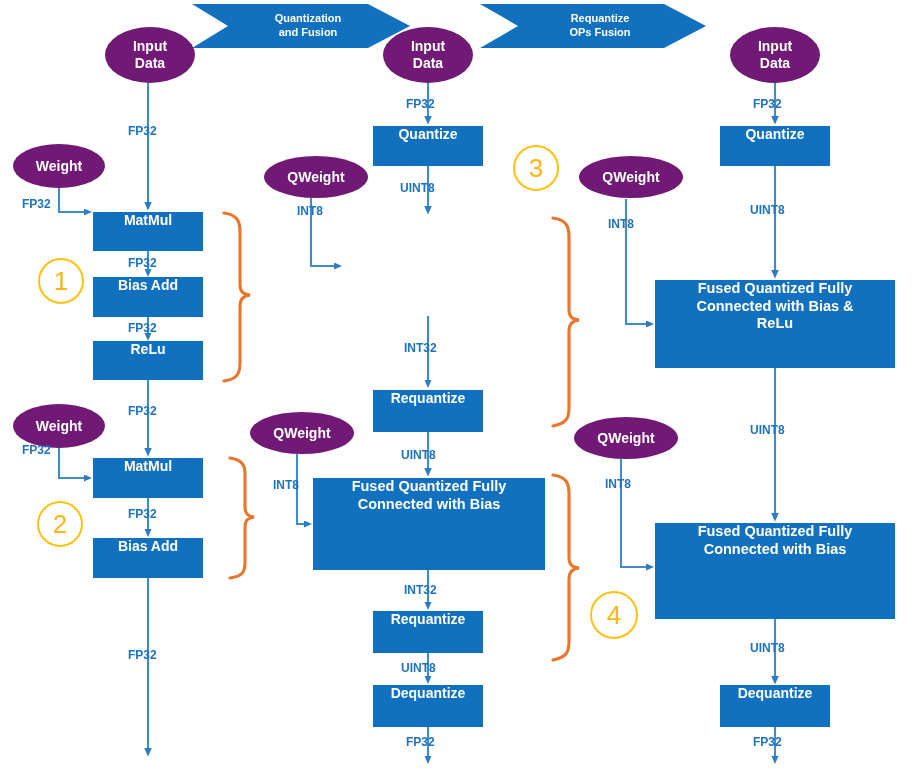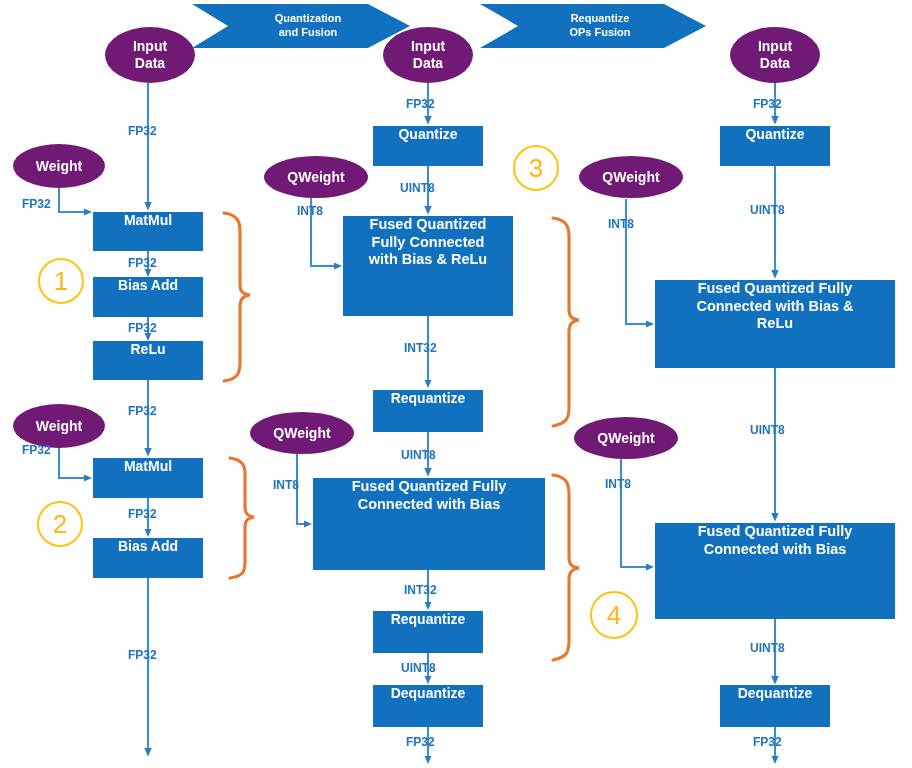--- a/index.html
+++ b/index.html
@@ -134,25 +134,20 @@
   <div class="ellipse" style="left:383px;top:27px;width:90px;height:56px;font-size:14px;">
     <span style="white-space:pre-line;">Input
 Data</span>
   </div>
   <div class="nodebox" style="left:373px;top:126px;width:110px;height:40px;font-size:14px;">
     <span>Quantize</span>
   </div>
   <div class="ellipse" style="left:264px;top:156px;width:104px;height:42px;font-size:14px;">
     <span>QWeight</span>
   </div>
-  <div class="nodebox" style="left:343px;top:216px;width:170px;height:100px;font-size:14.5px;">
-    <span style="white-space:pre-line;">Fused Quantized
-Fully Connected
-with Bias &amp; ReLu</span>
-  </div>
   <div class="nodebox" style="left:373px;top:390px;width:110px;height:42px;font-size:14px;">
     <span>Requantize</span>
   </div>
   <div class="ellipse" style="left:250px;top:412px;width:104px;height:42px;font-size:14px;">
     <span>QWeight</span>
   </div>
   <div class="nodebox" style="left:313px;top:478px;width:232px;height:92px;font-size:14.5px;">
     <span style="white-space:pre-line;">Fused Quantized Fully
 Connected with Bias</span>
   </div>

